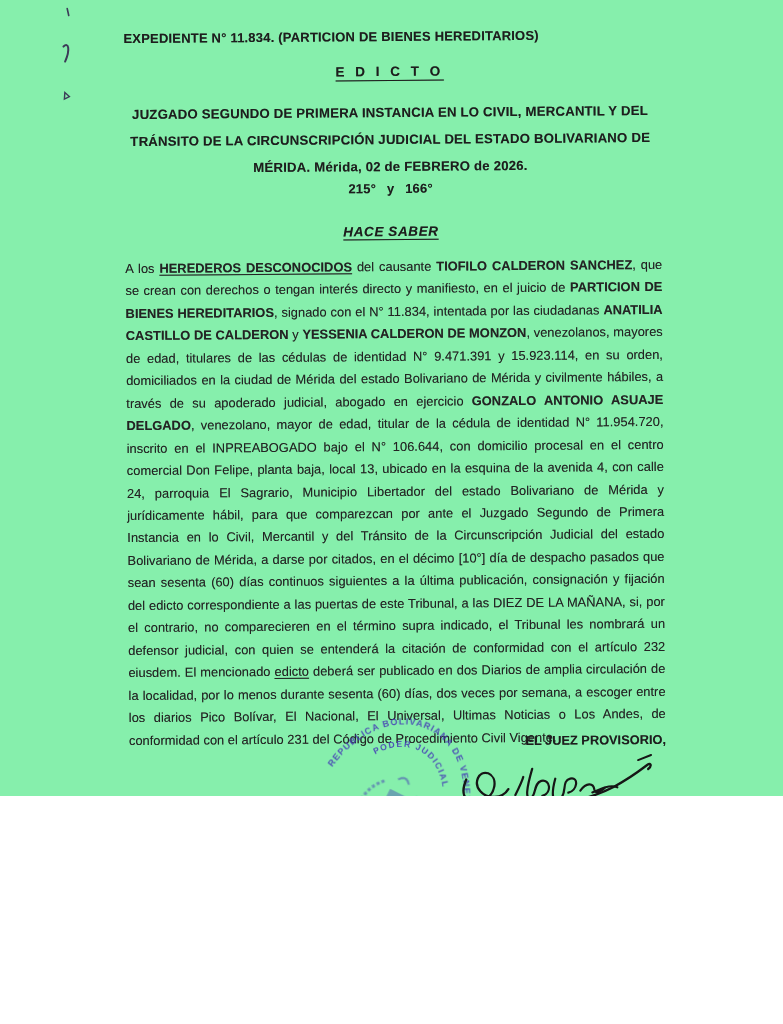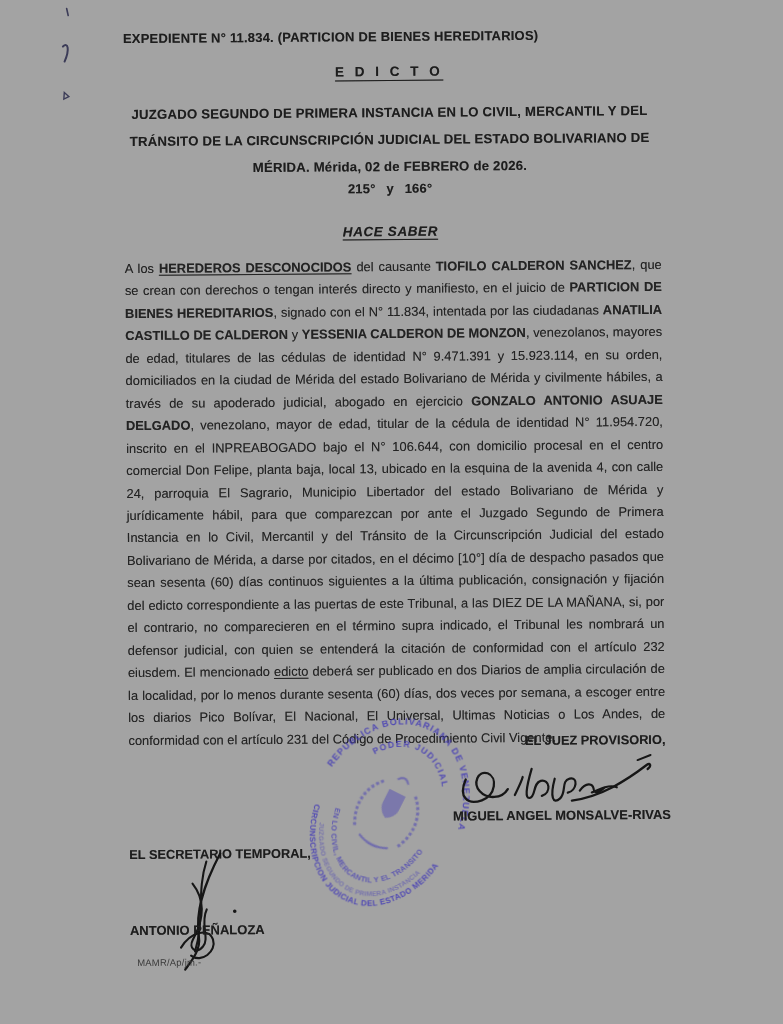--- a/index.html
+++ b/index.html
@@ -1,19 +1,19 @@
 <!DOCTYPE html>
 <html><head>
 <meta charset="utf-8">
 <style>
   html,body{margin:0;padding:0;background:#ffffff;}
   .page{
     position:relative;
-    width:783px;height:1024px;
-    background:#a3a3a3;
+    width:783px;height:796px;
+    background:#86efac;
     overflow:hidden;
     font-family:"Liberation Sans", sans-serif;
     color:#222;
   }
   .content{
     position:absolute;inset:0;
     transform:rotate(-0.45deg);
     transform-origin:50% 30%;
   }
   .abs{position:absolute;}

